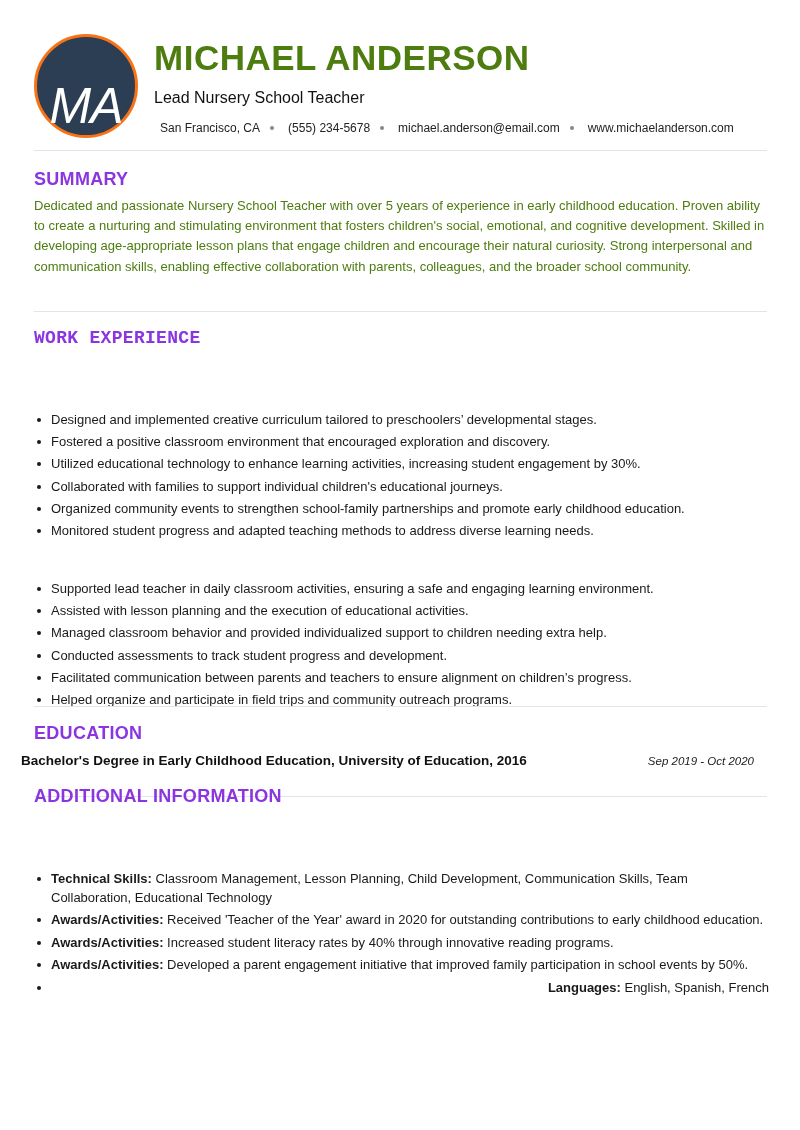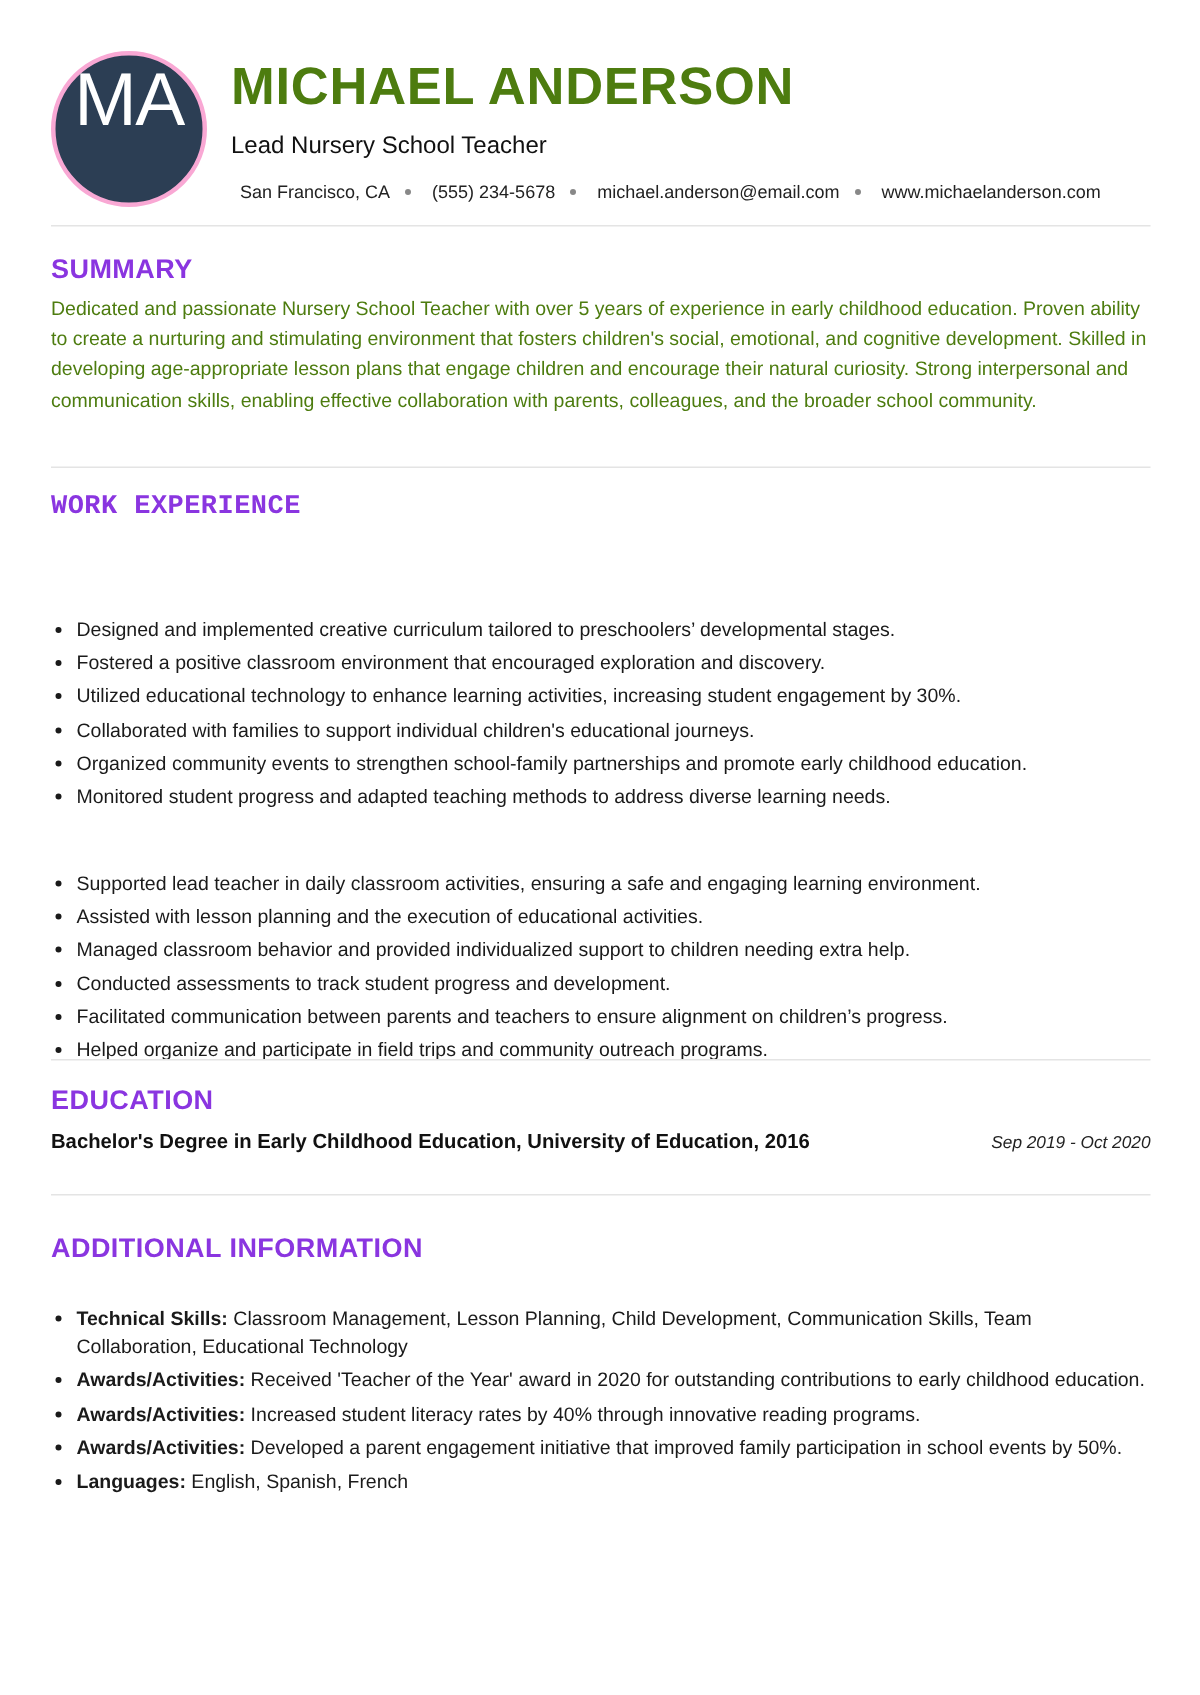--- a/index.html
+++ b/index.html
@@ -9,22 +9,22 @@
       color: #1a1a1a;
       position: relative;
       overflow: hidden;
     }
     .page { position: absolute; left: 0; top: 0; width: 800px; height: 1130px; }
 
     
     .avatar {
       position: absolute; left: 34px; top: 34px;
       width: 104px; height: 104px; border-radius: 50%;
-      background: #2c3e54; border: 3px solid #f9a8d4;
-      display: flex; align-items: flex-start; justify-content: center;
+      background: #2c3e54; border: 3px solid #f97316;
+      display: flex; align-items: flex-end; justify-content: center; font-style: italic;
     }
     .avatar-initials {
       color: #ffffff; font-size: 50px; font-weight: 400; letter-spacing: -1px;
       font-family: "Liberation Sans", sans-serif;
     }
     .name {
       position: absolute; left: 154px; top: 36px;
       font-size: 35px; font-weight: 700; color: #4d7c0f; letter-spacing: 0.5px;
       line-height: 44px;
     }
@@ -72,21 +72,21 @@
       position: relative; padding-left: 17px;
       font-size: 13px; line-height: 16px; color: #1a1a1a;
       margin-bottom: 6.2px;
     }
     ul.bullets li::before {
       content: ""; position: absolute; left: 3px; top: 6px;
       width: 4px; height: 4px; border-radius: 50%; background: #1a1a1a;
     }
 
     .edu-row {
-      position: absolute; left: 34px; top: 753px; width: 733px;
+      position: absolute; left: 21px; top: 753px; width: 733px;
       display: flex; justify-content: space-between; align-items: baseline;
     }
     .edu-degree { font-size: 13.5px; font-weight: 700; color: #111; }
 
     ul.addl li { line-height: 18.5px; margin-bottom: 4px; }
     ul.addl li::before { top: 7px; }
     ul.addl li .label { font-weight: 700; }
   </style>
 </head>
 <body>
@@ -138,22 +138,22 @@
   <div class="divider" style="top:706px;"></div>
 
   <div class="section-title" style="top:723px;">EDUCATION</div>
   <div class="edu-row">
     <span class="edu-degree">Bachelor's Degree in Early Childhood Education, University of Education, 2016</span>
     <span class="date">Sep 2019 - Oct 2020</span>
   </div>
 
   <div class="divider" style="top:796px;"></div>
 
-  <div class="section-title" style="top:822px;">ADDITIONAL INFORMATION</div>
+  <div class="section-title" style="top:786px;">ADDITIONAL INFORMATION</div>
   <ul class="bullets addl" style="top:842px;">
     <li><span class="label">Technical Skills:</span><span> Classroom Management, Lesson Planning, Child Development, Communication Skills, Team Collaboration, Educational Technology</span></li>
     <li><span class="label">Awards/Activities:</span><span> Received 'Teacher of the Year' award in 2020 for outstanding contributions to early childhood education.</span></li>
     <li><span class="label">Awards/Activities:</span><span> Increased student literacy rates by 40% through innovative reading programs.</span></li>
     <li><span class="label">Awards/Activities:</span><span> Developed a parent engagement initiative that improved family participation in school events by 50%.</span></li>
-    <li style="margin-top:4px;"><span class="label">Languages:</span><span> English,  Spanish,  French</span></li>
+    <li style="margin-top:4px;text-align:right;"><span class="label">Languages:</span><span> English,  Spanish,  French</span></li>
   </ul>
 
 </div>
 
 </body></html>

